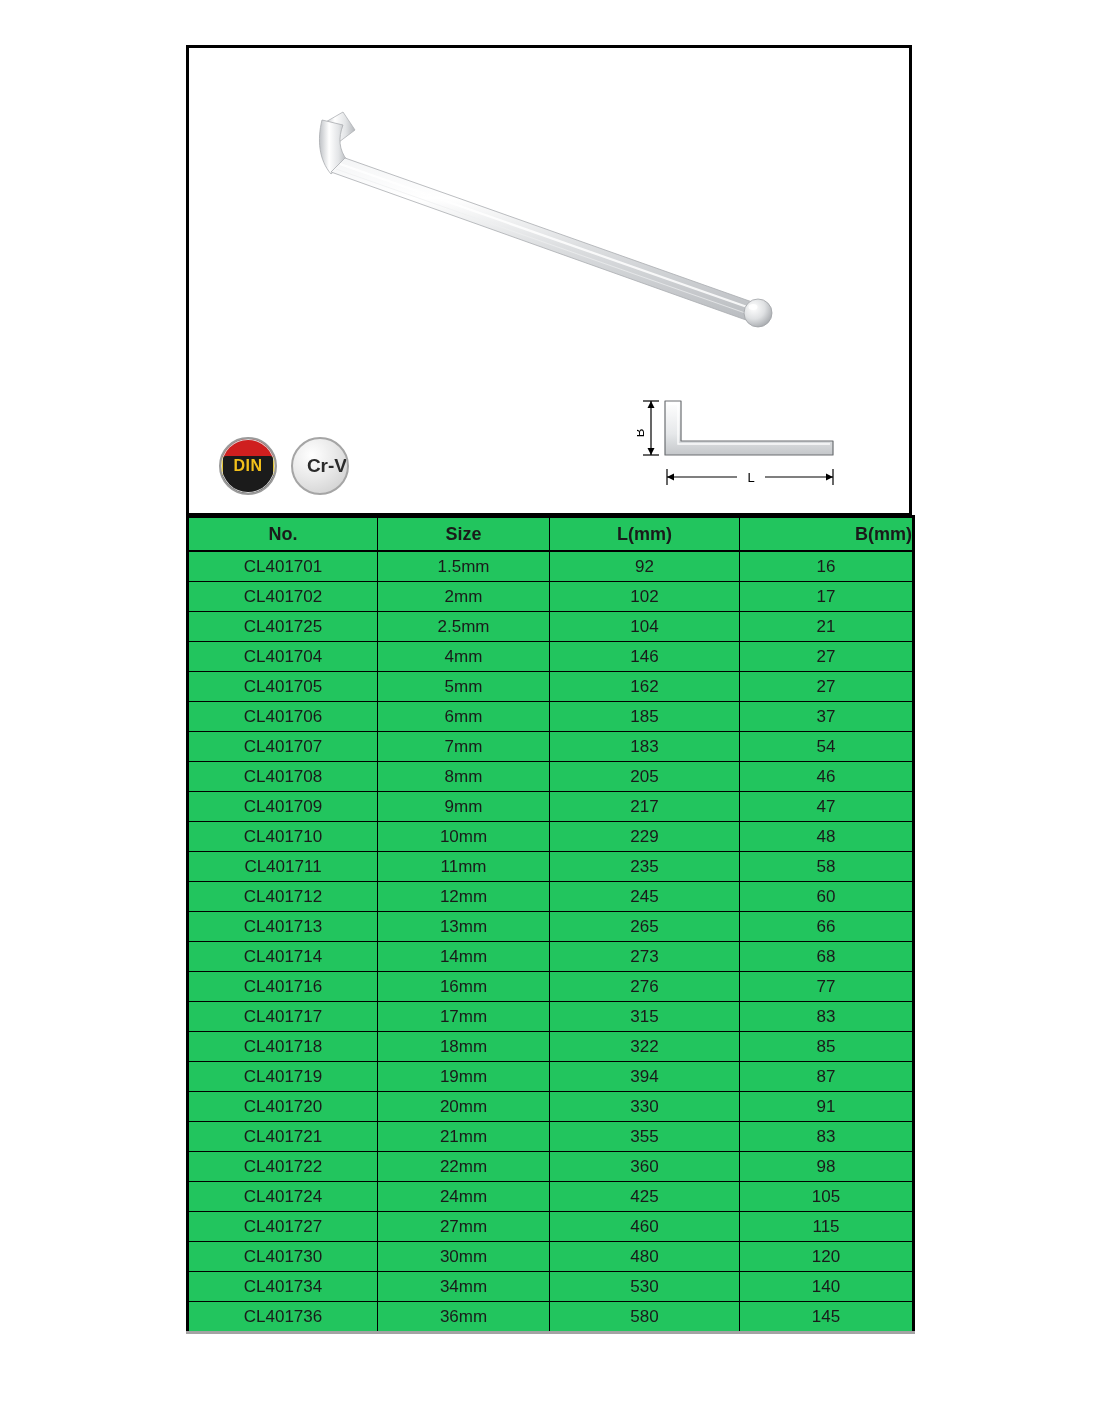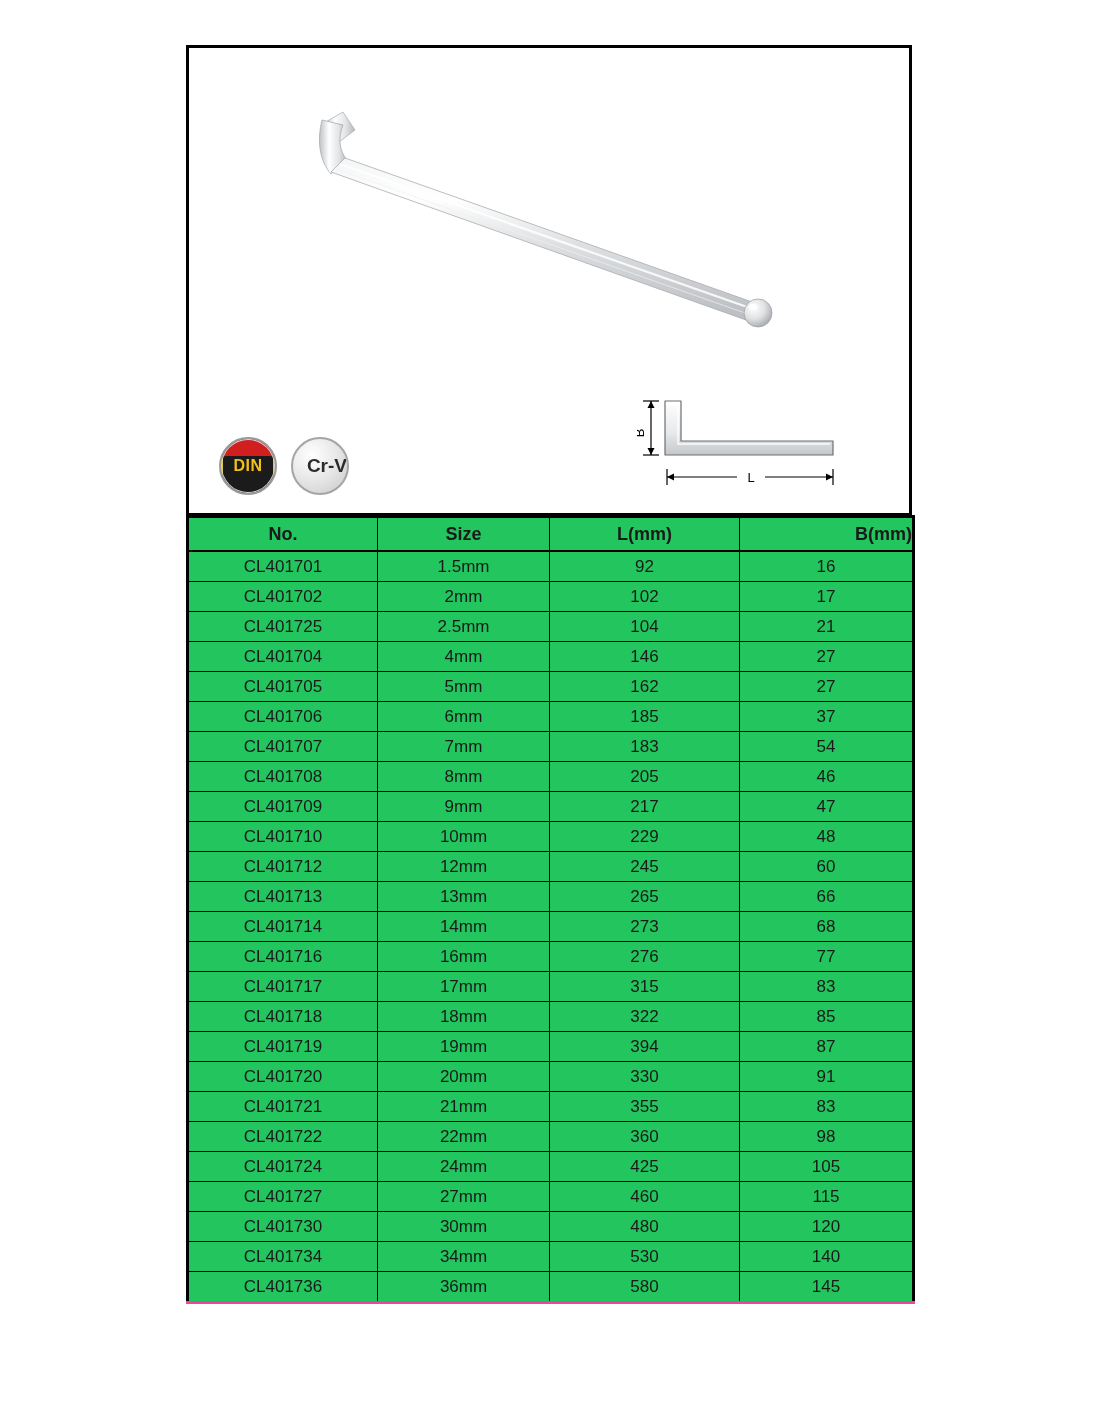--- a/index.html
+++ b/index.html
@@ -134,21 +134,21 @@
     font-weight: bold;
     font-size: 18px;
     height: 32px;
     border-top: 3px solid #000;
     border-bottom: 2px solid #000;
   }
   table.spec tbody tr td:first-child { border-left: 3px solid #000; }
   table.spec tbody tr td:last-child  { border-right: 3px solid #000; }
   table.spec thead th:first-child { border-left: 3px solid #000; }
   table.spec thead th:last-child  { border-right: 3px solid #000; text-align: right; }
-  table.spec tbody tr:last-child td { border-bottom: 3px solid #ec4899; }
+  table.spec tbody tr:last-child td { border-bottom: 3px solid #a3a3a3; }
 </style>
 </head>
 <body>
 
 <div id="page">
 
   <div id="product-panel">
 
     <div id="hexkey-illustration">
       <svg viewBox="0 0 480 290" width="480" height="290" xmlns="http://www.w3.org/2000/svg" aria-hidden="true">
@@ -296,20 +296,26 @@
             <td>217</td>
             <td>47</td>
           </tr>
           <tr>
             <td>CL401710</td>
             <td>10mm</td>
             <td>229</td>
             <td>48</td>
           </tr>
           <tr>
+            <td>CL401711</td>
+            <td>11mm</td>
+            <td>235</td>
+            <td>58</td>
+          </tr>
+          <tr>
             <td>CL401712</td>
             <td>12mm</td>
             <td>245</td>
             <td>60</td>
           </tr>
           <tr>
             <td>CL401713</td>
             <td>13mm</td>
             <td>265</td>
             <td>66</td>

